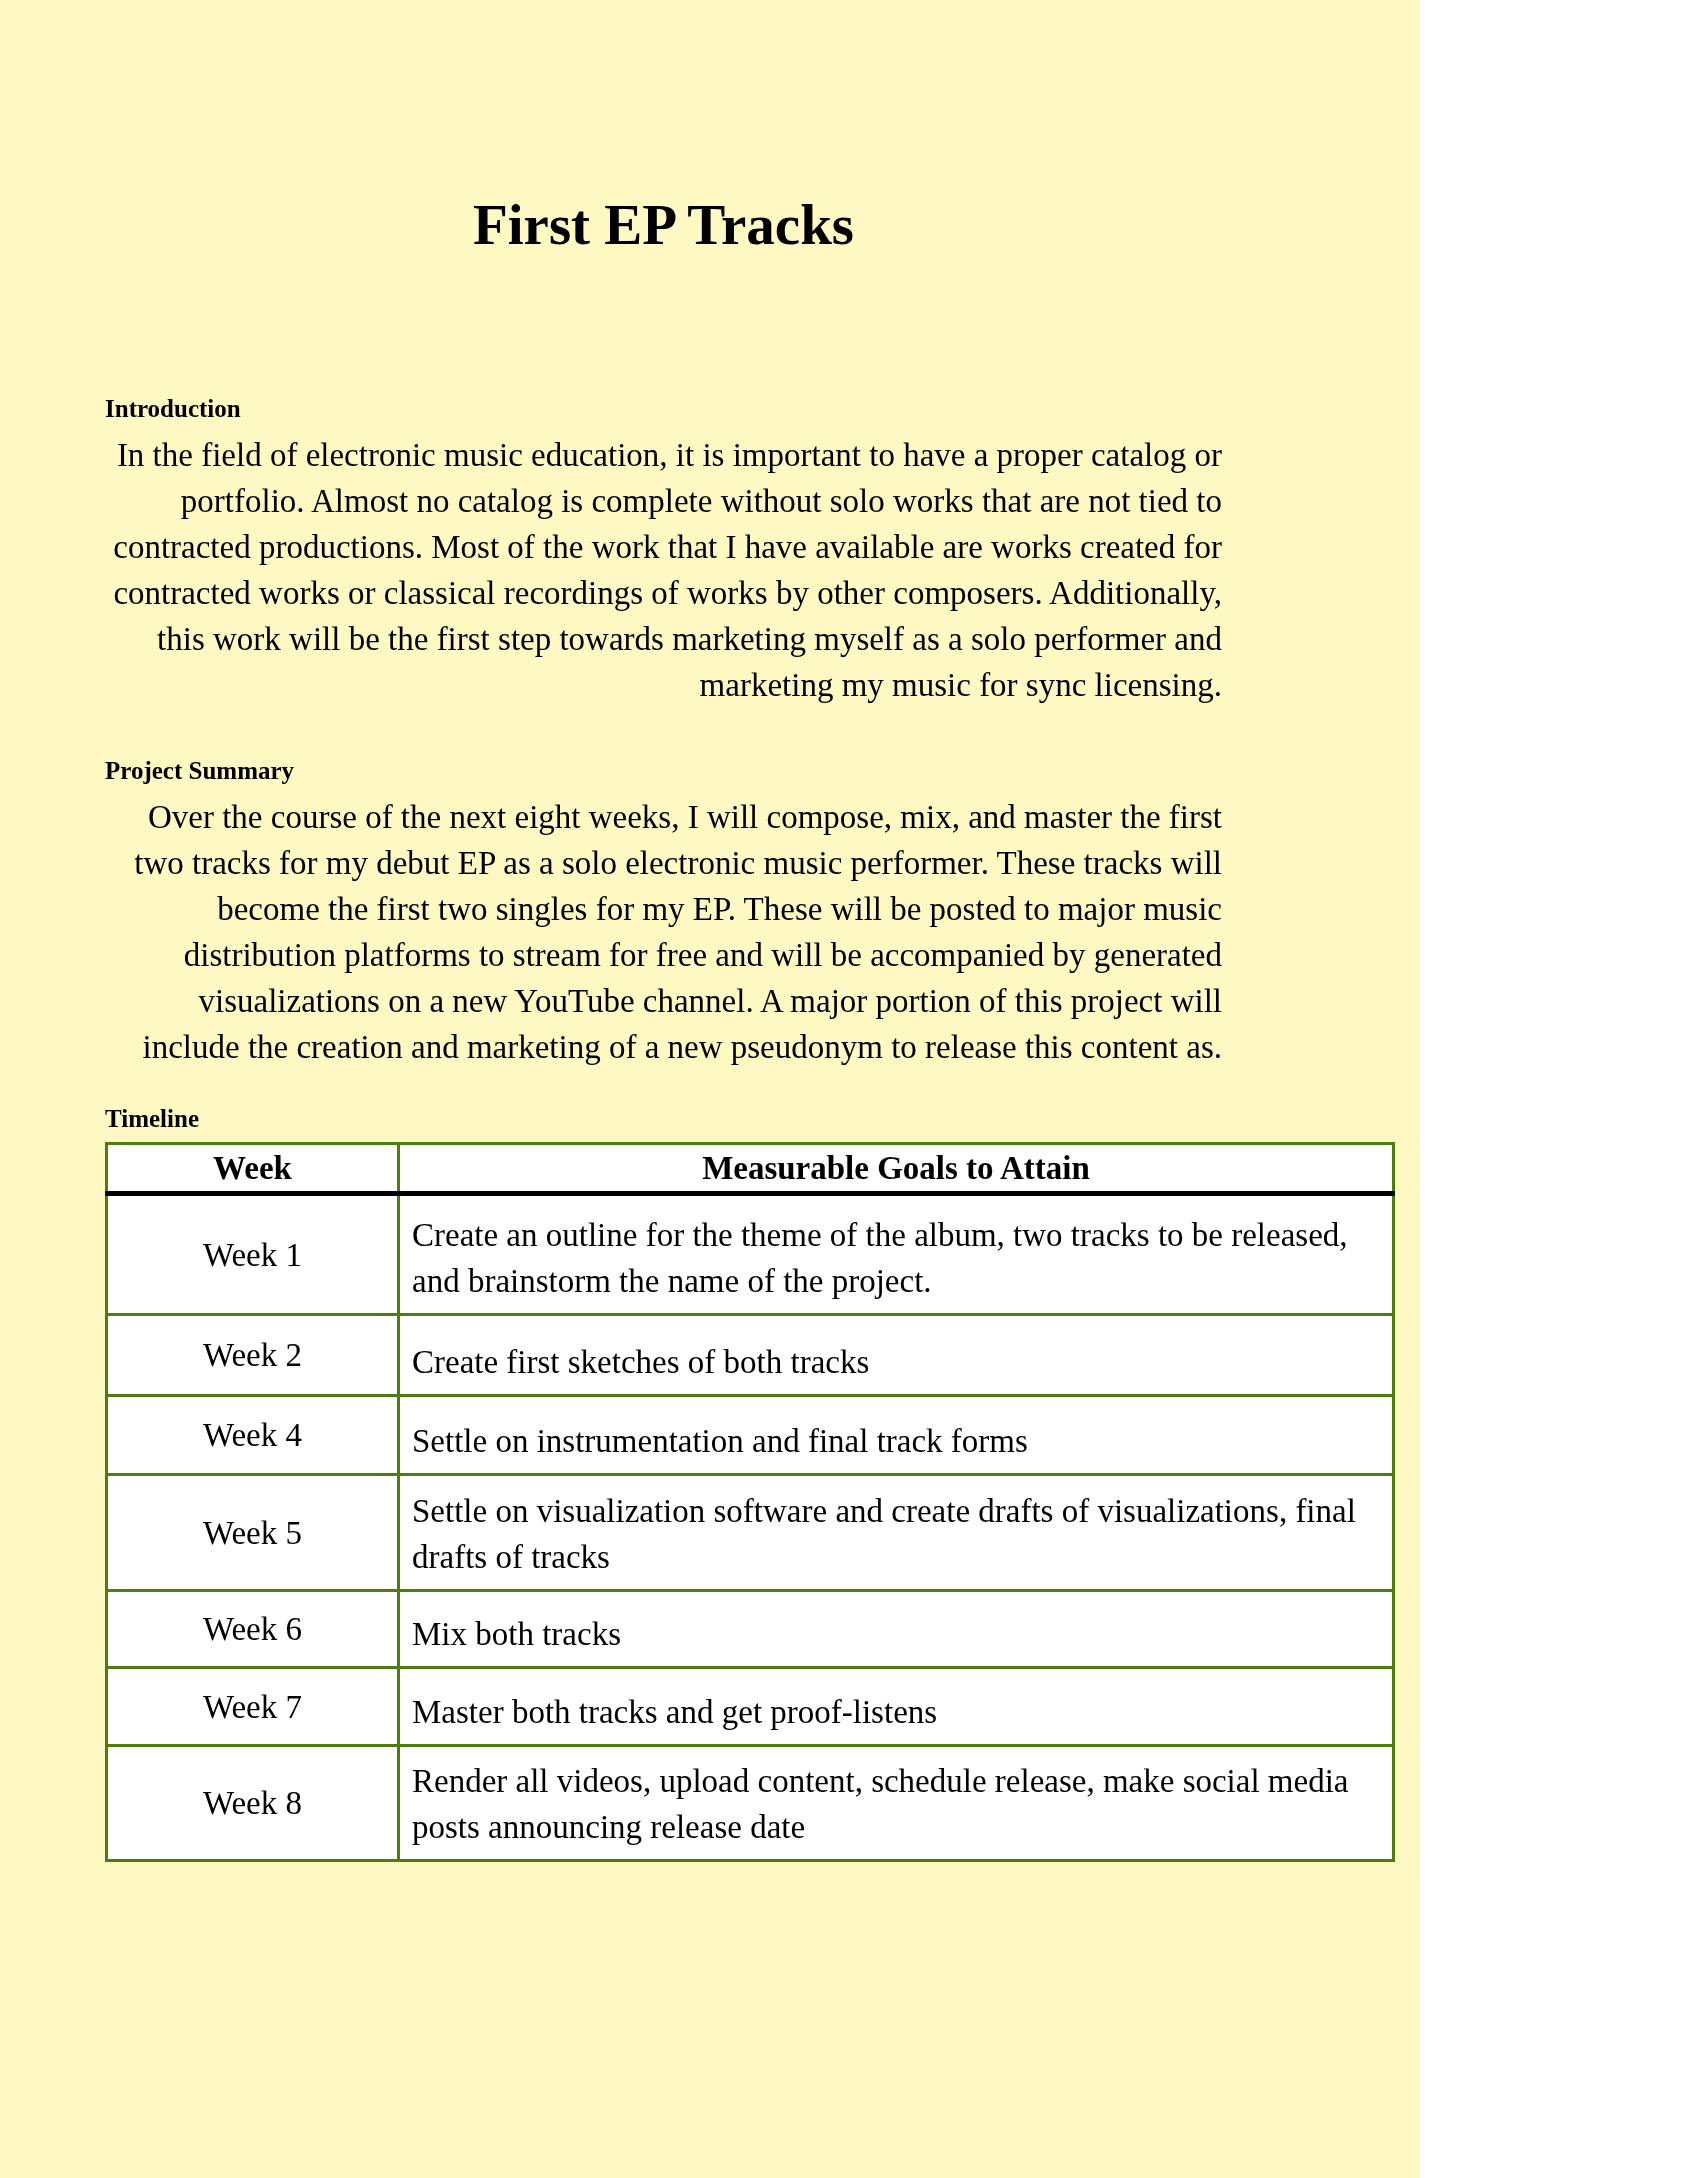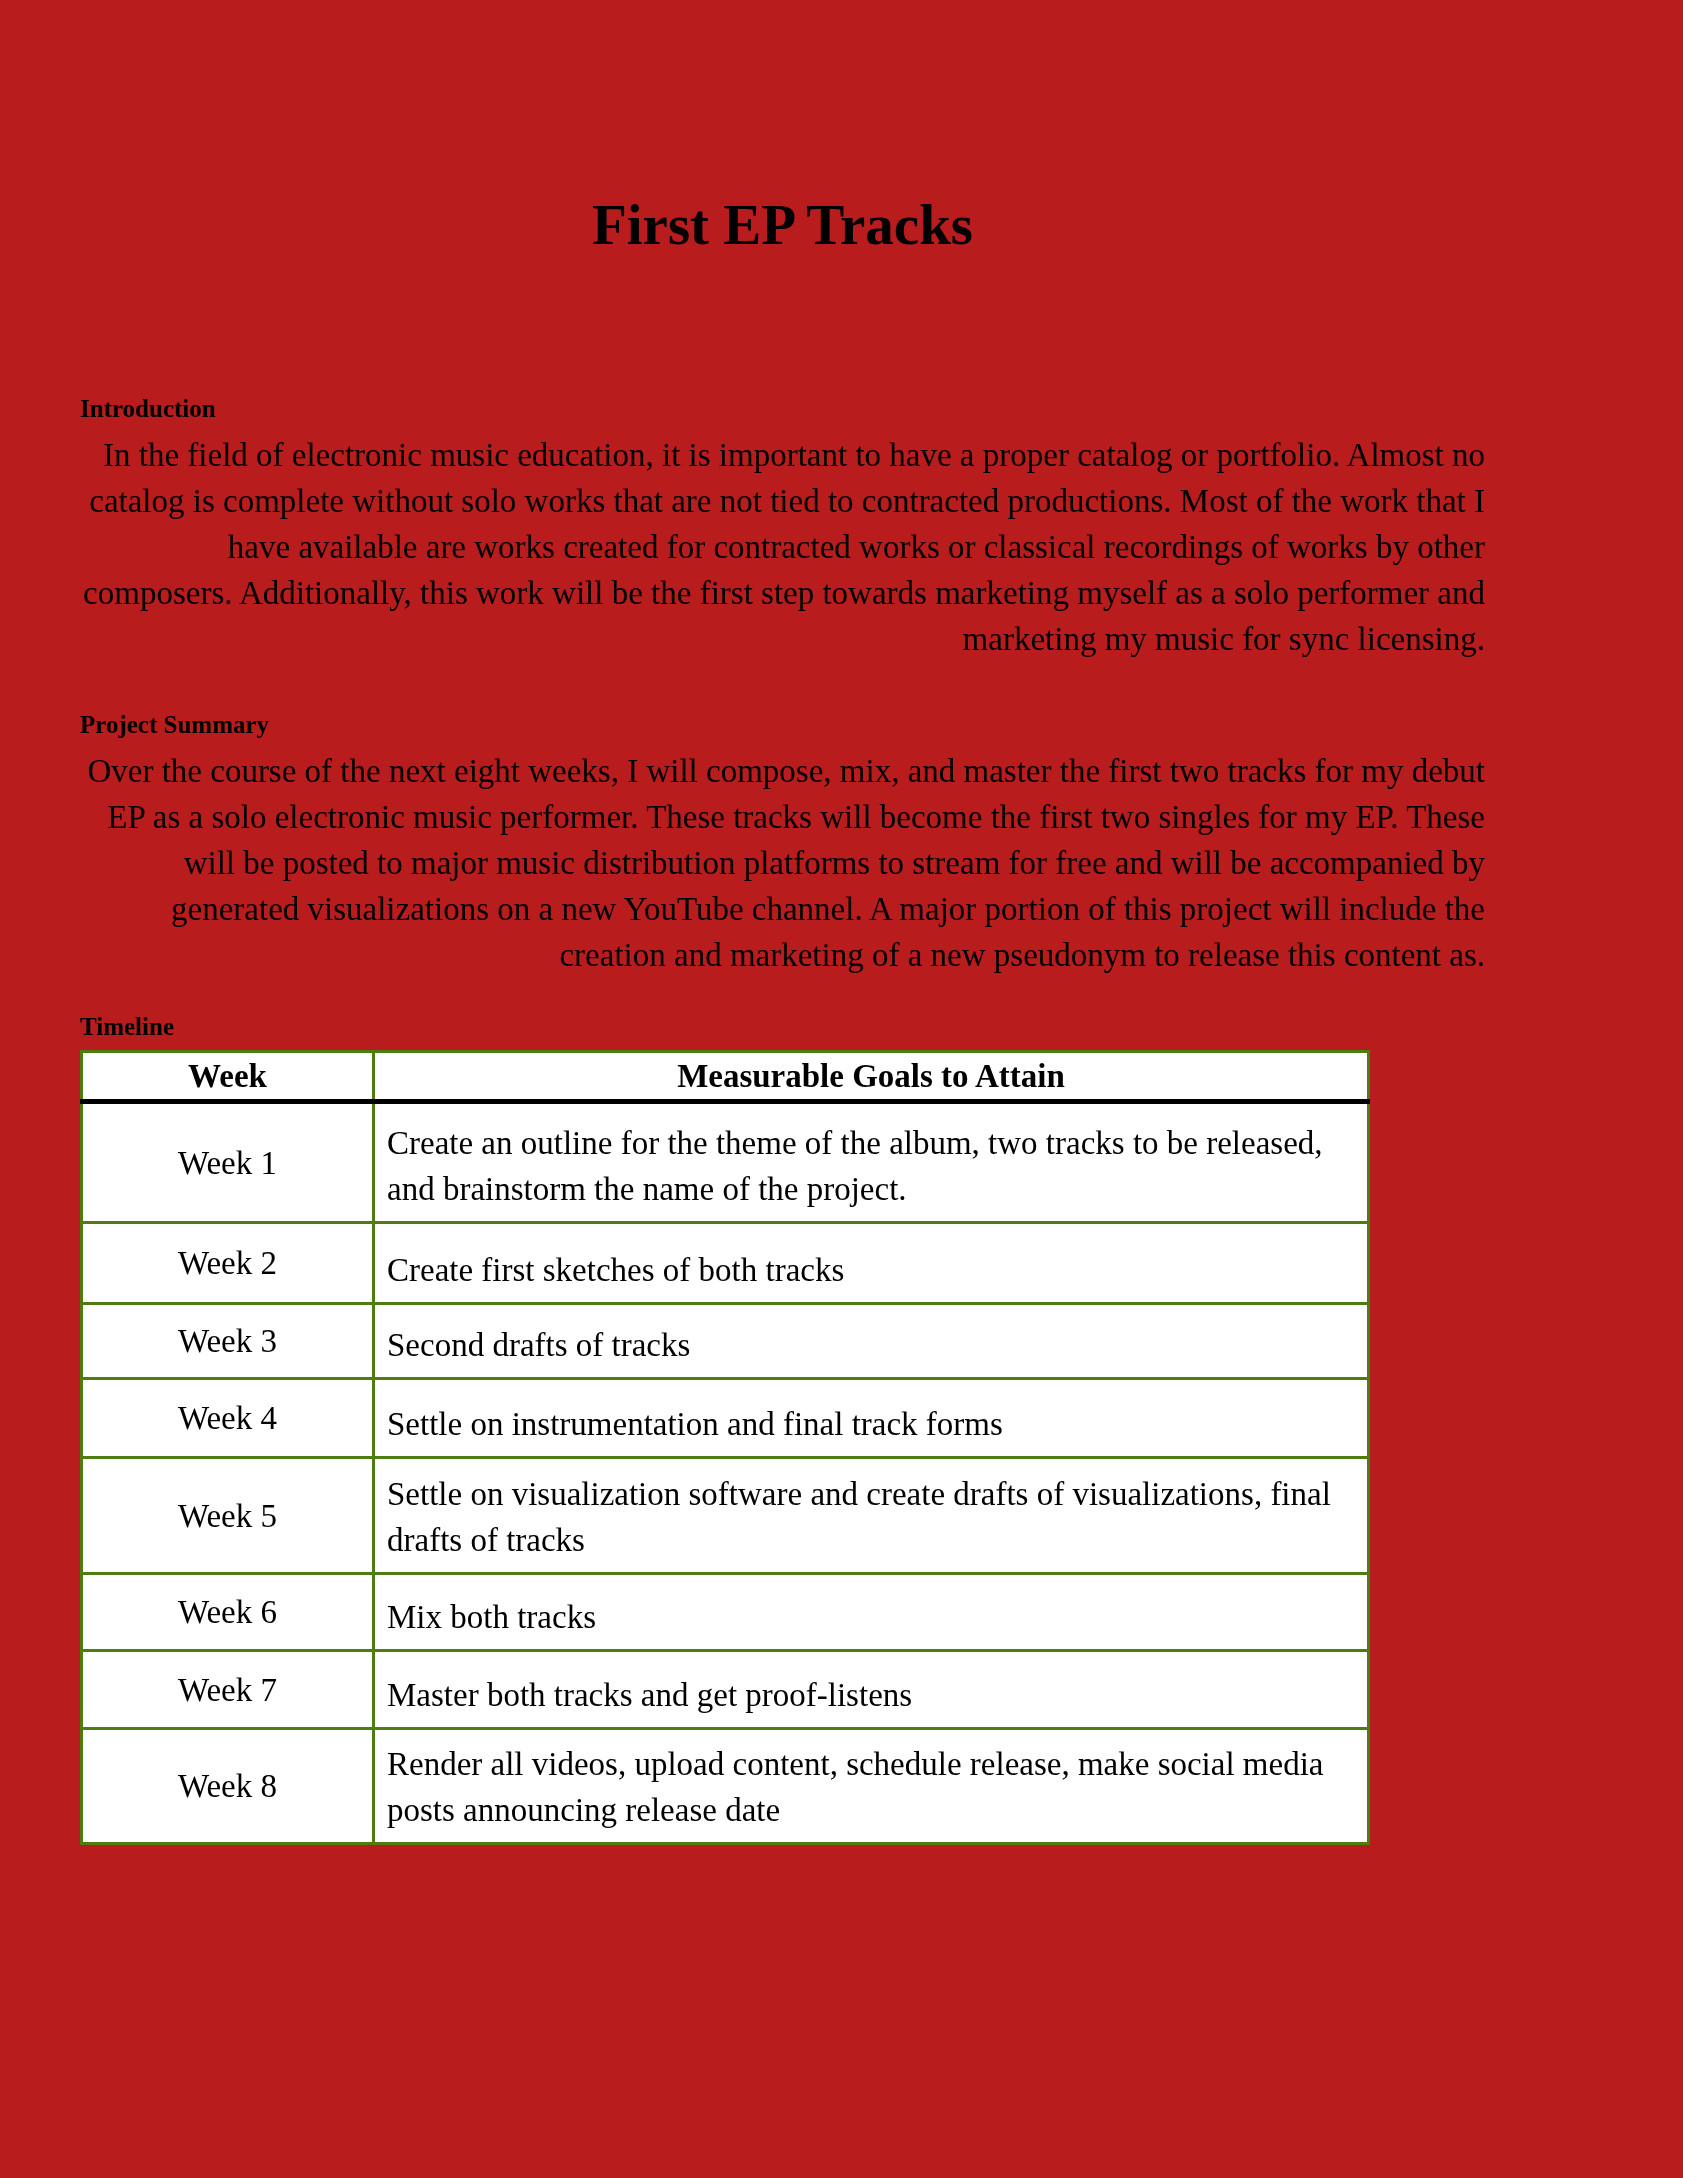--- a/index.html
+++ b/index.html
@@ -9,24 +9,24 @@
   }
   body {
     width: 1683px;
     height: 2178px;
     overflow: hidden;
     font-family: "Liberation Serif", "DejaVu Serif", serif;
     color: #000000;
   }
   .page {
     box-sizing: border-box;
-    width: 1683px;
+    width: 1420px;
     height: 2178px;
-    padding: 194px 198px 0 80px;
-    background: #b91c1c;
+    padding: 194px 198px 0 105px;
+    background: #fef9c3;
   }
   .doc-title {
     font-size: 57px;
     line-height: 61px;
     font-weight: bold;
     text-align: center;
     margin: 0;
   }
   .doc-subtitle {
     margin-top: 57px;
@@ -126,24 +126,20 @@
       </thead>
       <tbody>
         <tr class="row-0">
           <td class="week-cell">Week 1</td>
           <td class="goal-cell">Create an outline for the theme of the album, two tracks to be released, and brainstorm the name of the project.</td>
         </tr>
         <tr class="row-1">
           <td class="week-cell">Week 2</td>
           <td class="goal-cell">Create first sketches of both tracks</td>
         </tr>
-        <tr class="row-2">
-          <td class="week-cell">Week 3</td>
-          <td class="goal-cell">Second drafts of tracks</td>
-        </tr>
         <tr class="row-3">
           <td class="week-cell">Week 4</td>
           <td class="goal-cell">Settle on instrumentation and final track forms</td>
         </tr>
         <tr class="row-4">
           <td class="week-cell">Week 5</td>
           <td class="goal-cell">Settle on visualization software and create drafts of visualizations, final drafts of tracks</td>
         </tr>
         <tr class="row-5">
           <td class="week-cell">Week 6</td>

